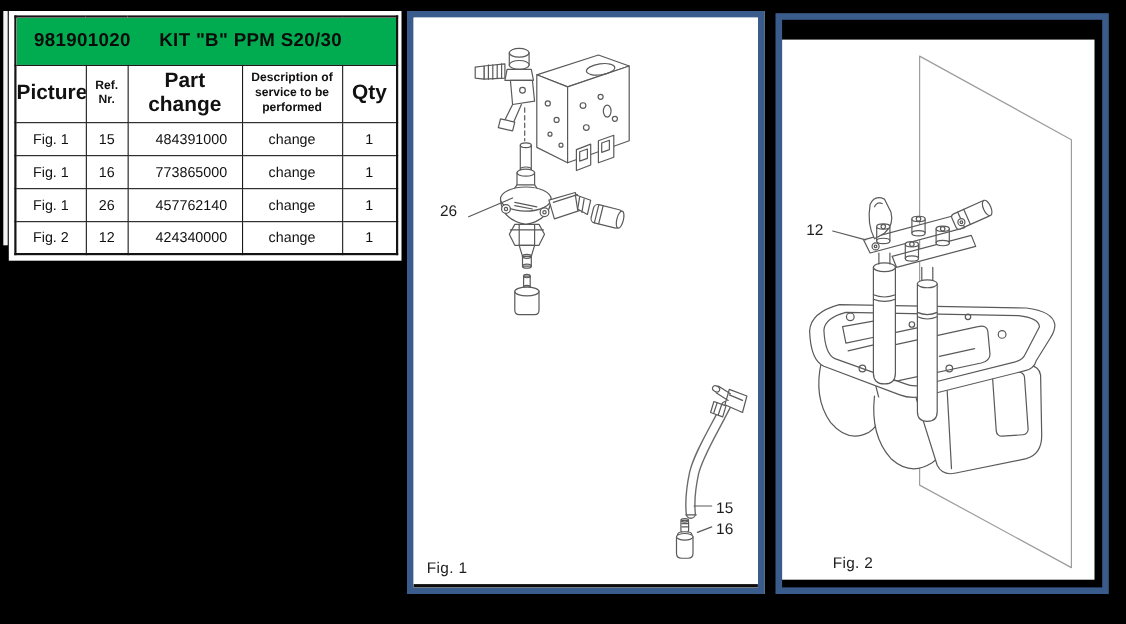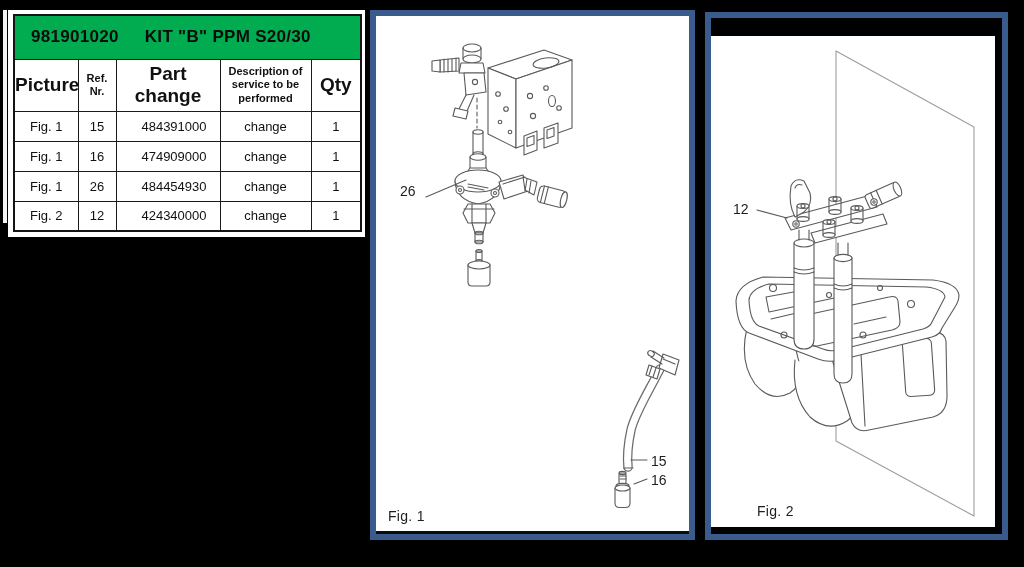--- a/index.html
+++ b/index.html
@@ -95,28 +95,28 @@
       <tr class="data-row">
         <td>Fig. 1</td>
         <td>15</td>
         <td class="part-cell">484391000</td>
         <td>change</td>
         <td>1</td>
       </tr>
       <tr class="data-row">
         <td>Fig. 1</td>
         <td>16</td>
-        <td class="part-cell">474909000</td>
+        <td class="part-cell">773865000</td>
         <td>change</td>
         <td>1</td>
       </tr>
       <tr class="data-row">
         <td>Fig. 1</td>
         <td>26</td>
-        <td class="part-cell">484454930</td>
+        <td class="part-cell">457762140</td>
         <td>change</td>
         <td>1</td>
       </tr>
       <tr class="data-row">
         <td>Fig. 2</td>
         <td>12</td>
         <td class="part-cell">424340000</td>
         <td>change</td>
         <td>1</td>
       </tr>

